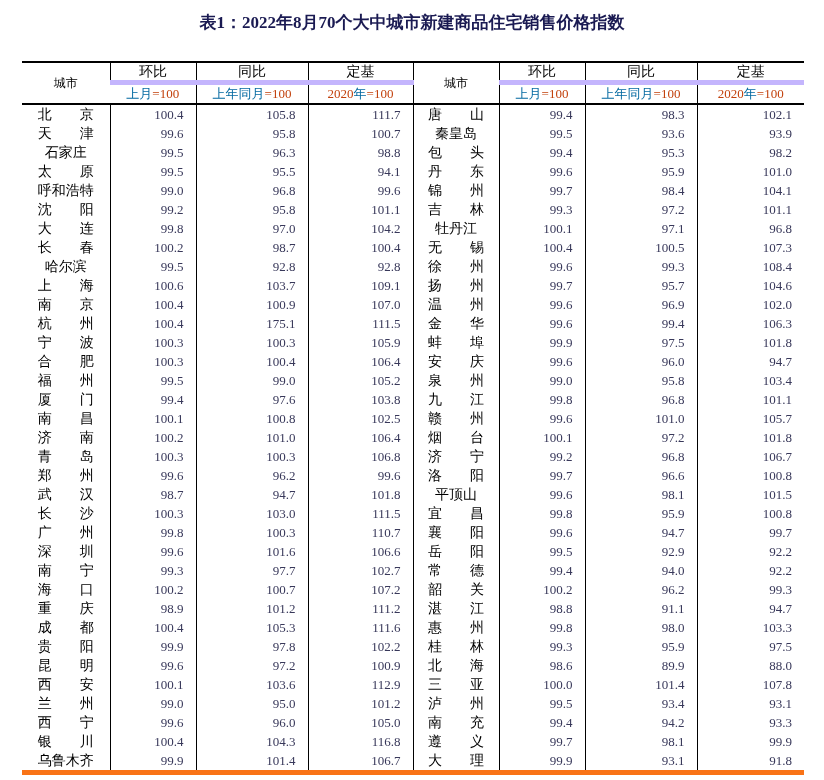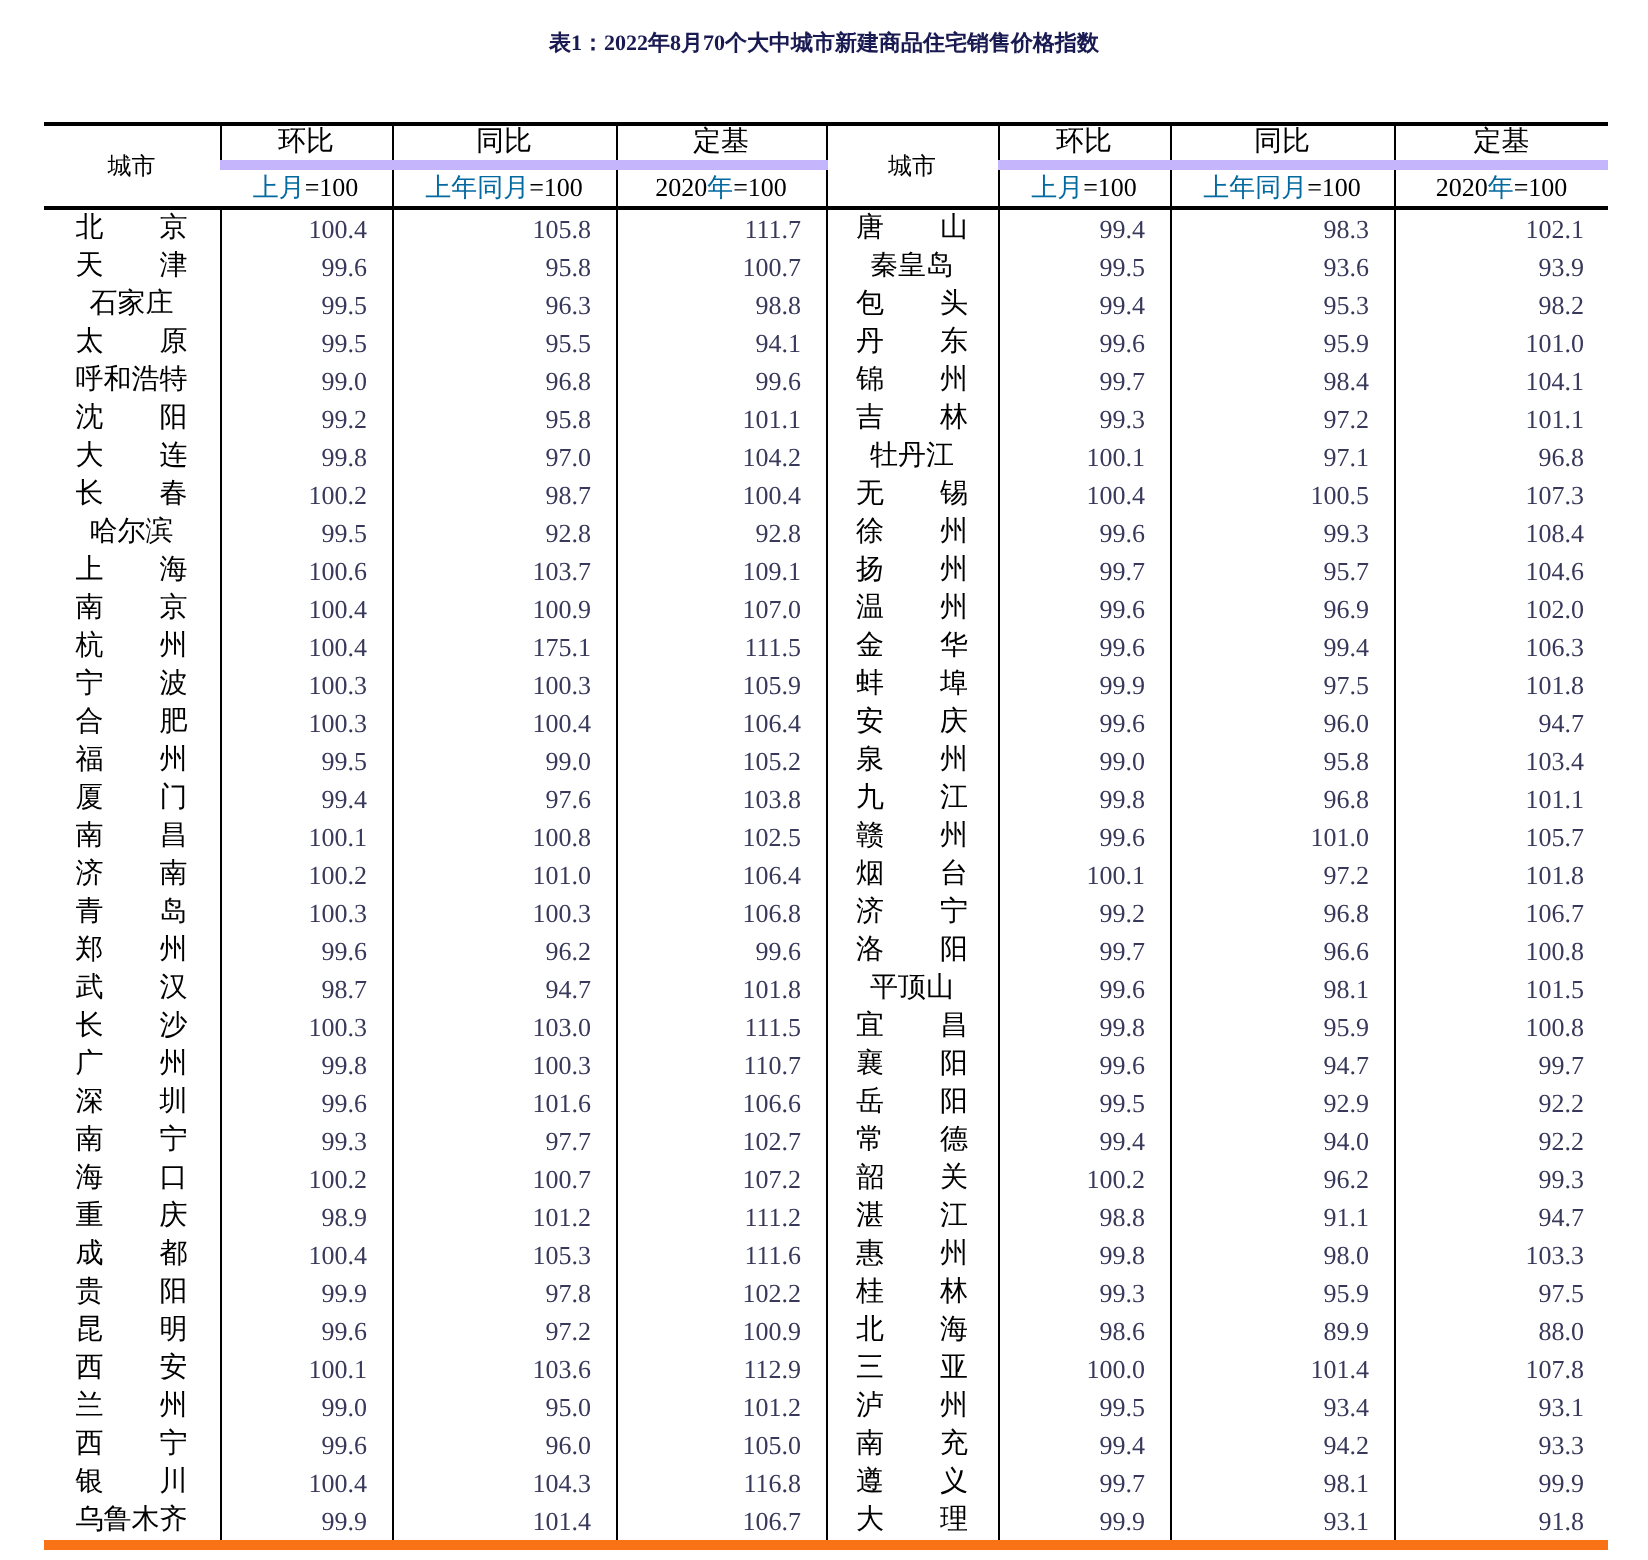--- a/index.html
+++ b/index.html
@@ -4,21 +4,21 @@
 <style>
   html,body{margin:0;padding:0;}
   body{
     width:824px;height:780px;background:#ffffff;overflow:hidden;
     font-family:"Liberation Serif","DejaVu Serif",serif;
     -webkit-font-smoothing:antialiased;
   }
   .title{
     text-align:center;
     padding-top:11px;
-    font-size:11px;
+    font-size:17px;
     font-weight:bold;
     color:#1a1a52;
     line-height:23px;
   }
   table.idx{
     border-collapse:collapse;
     table-layout:fixed;
     margin:27px 0 0 22px;
     width:782px;
   }
@@ -42,21 +42,21 @@
     font-size:12px;
     vertical-align:middle;
   }
   tr.h2 th{
     border-bottom:2px solid #000;
     height:18px;line-height:18px;
     font-size:13px;
     text-align:center;
   }
   tr.h2 .zh{color:#0369a1;}
-  tr.h2 .num{color:#000000;font-family:Liberation Serif, serif;}
+  tr.h2 .num{color:#c2410c;font-family:Liberation Serif, serif;}
   tbody td{
     height:19px;line-height:19px;
     font-size:13px;
   }
   tbody td.city{
     text-align:center;
     font-size:14px;
     color:#000;
   }
   tbody td.val{

